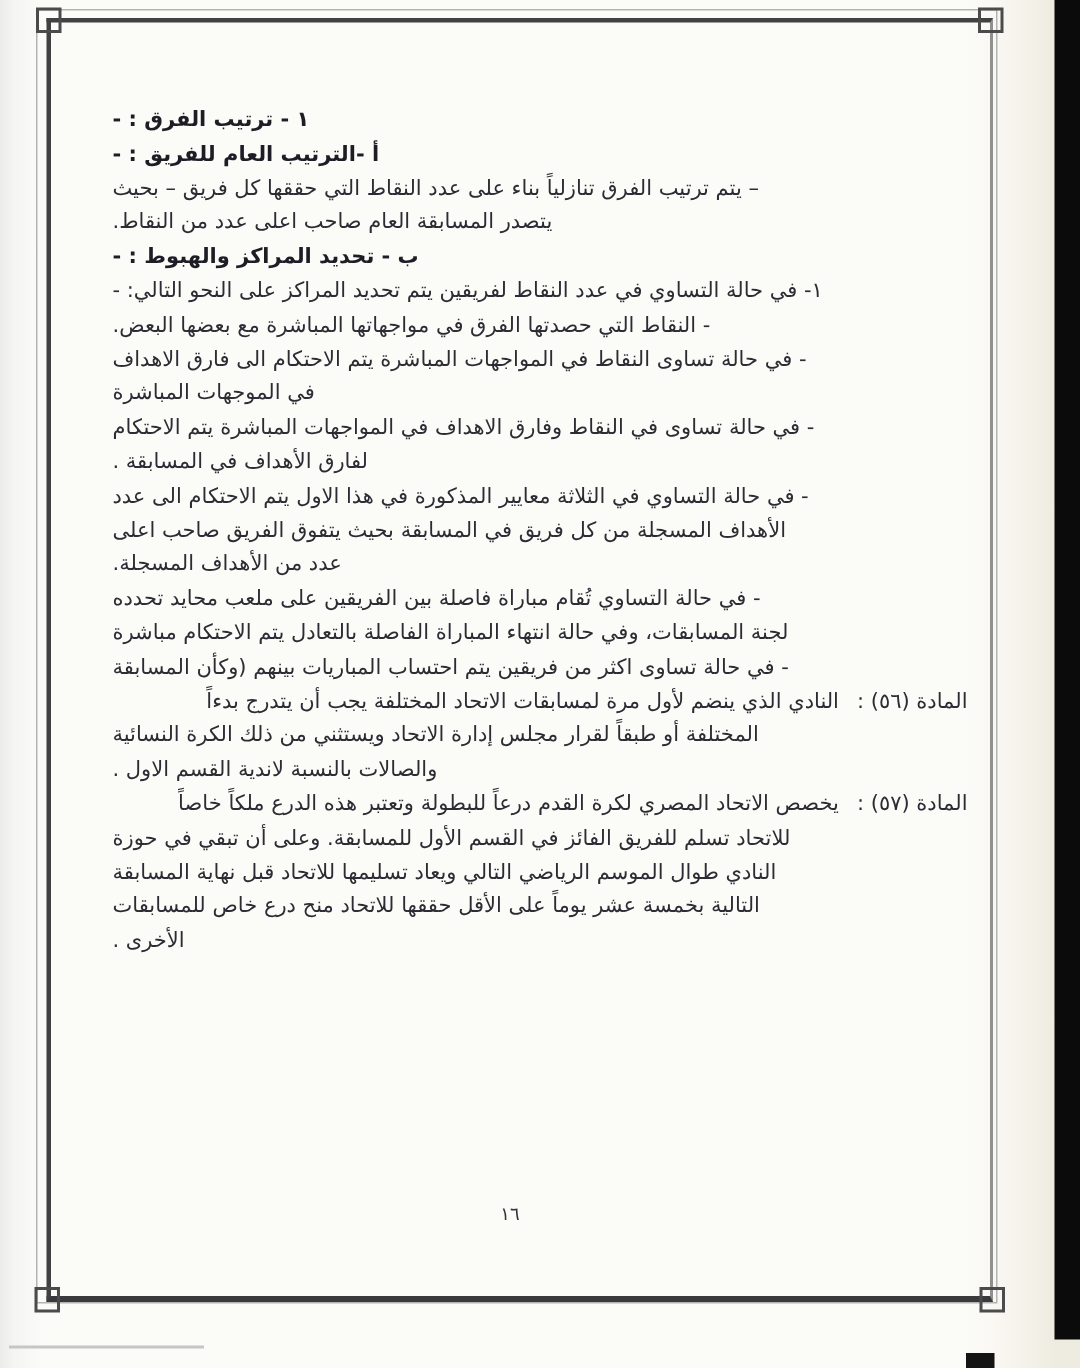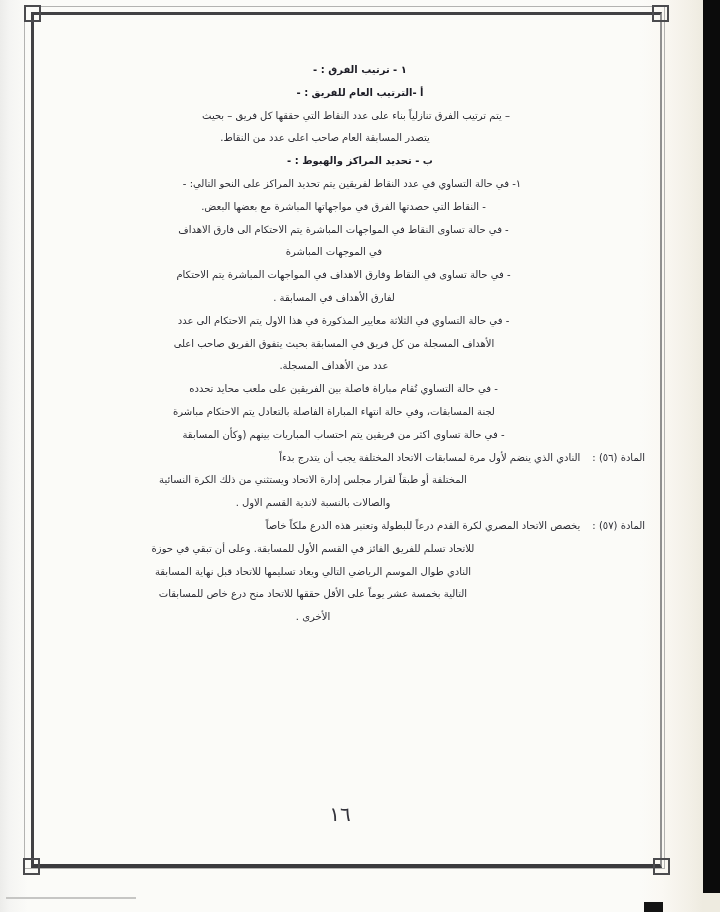--- a/index.html
+++ b/index.html
@@ -30,39 +30,39 @@
     border-bottom:4px solid #3a3a3d;border-right:2px solid #909090;
   }
   .corner{position:absolute;width:13px;height:13px;border:2px solid #4b4b4e;background:transparent;}
   .corner.tl{left:-10px;top:-10px;}
   .corner.tr{right:-9px;top:-10px;}
   .corner.bl{left:-11px;bottom:-11px;}
   .corner.br{right:-10px;bottom:-11px;}
 
   
   .content{
-    position:absolute;left:75px;top:59px;width:570px;
-    direction:rtl;text-align:center;
-    color:#2c2c34;font-size:10px;
+    position:absolute;left:75px;top:69px;width:570px;
+    direction:rtl;text-align:left;
+    color:#2c2c34;font-size:14px;
   }
   .ln{line-height:22.8px;height:22.8px;white-space:nowrap;}
   .bold{font-weight:bold;color:#1d1d26;}
   .ind-a{padding-right:8px;}
   .ind-b{padding-right:70px;}
   .ind-num{padding-right:16px;}
   .ind-dash{padding-right:33px;}
   .ind-cont{padding-right:52px;}
   .ind-body{padding-right:94px;}
   .madda{display:flex;justify-content:flex-start;gap:12px;}
   .madda-label{flex:0 0 auto;white-space:nowrap;}
   .madda-body{flex:0 0 auto;white-space:nowrap;}
 
   .pagenum{
     position:absolute;left:300px;top:802px;width:80px;
-    text-align:center;font-size:20px;color:#34343c;letter-spacing:2px;
+    text-align:center;font-size:12px;color:#34343c;letter-spacing:2px;
   }
 </style>
 </head>
 <body>
 
 <div class="canvas">
   <div class="paper"></div>
   <div class="scan-strip"></div>
   <div class="scan-mark-br"></div>
   <div class="scan-line-bl"></div>

